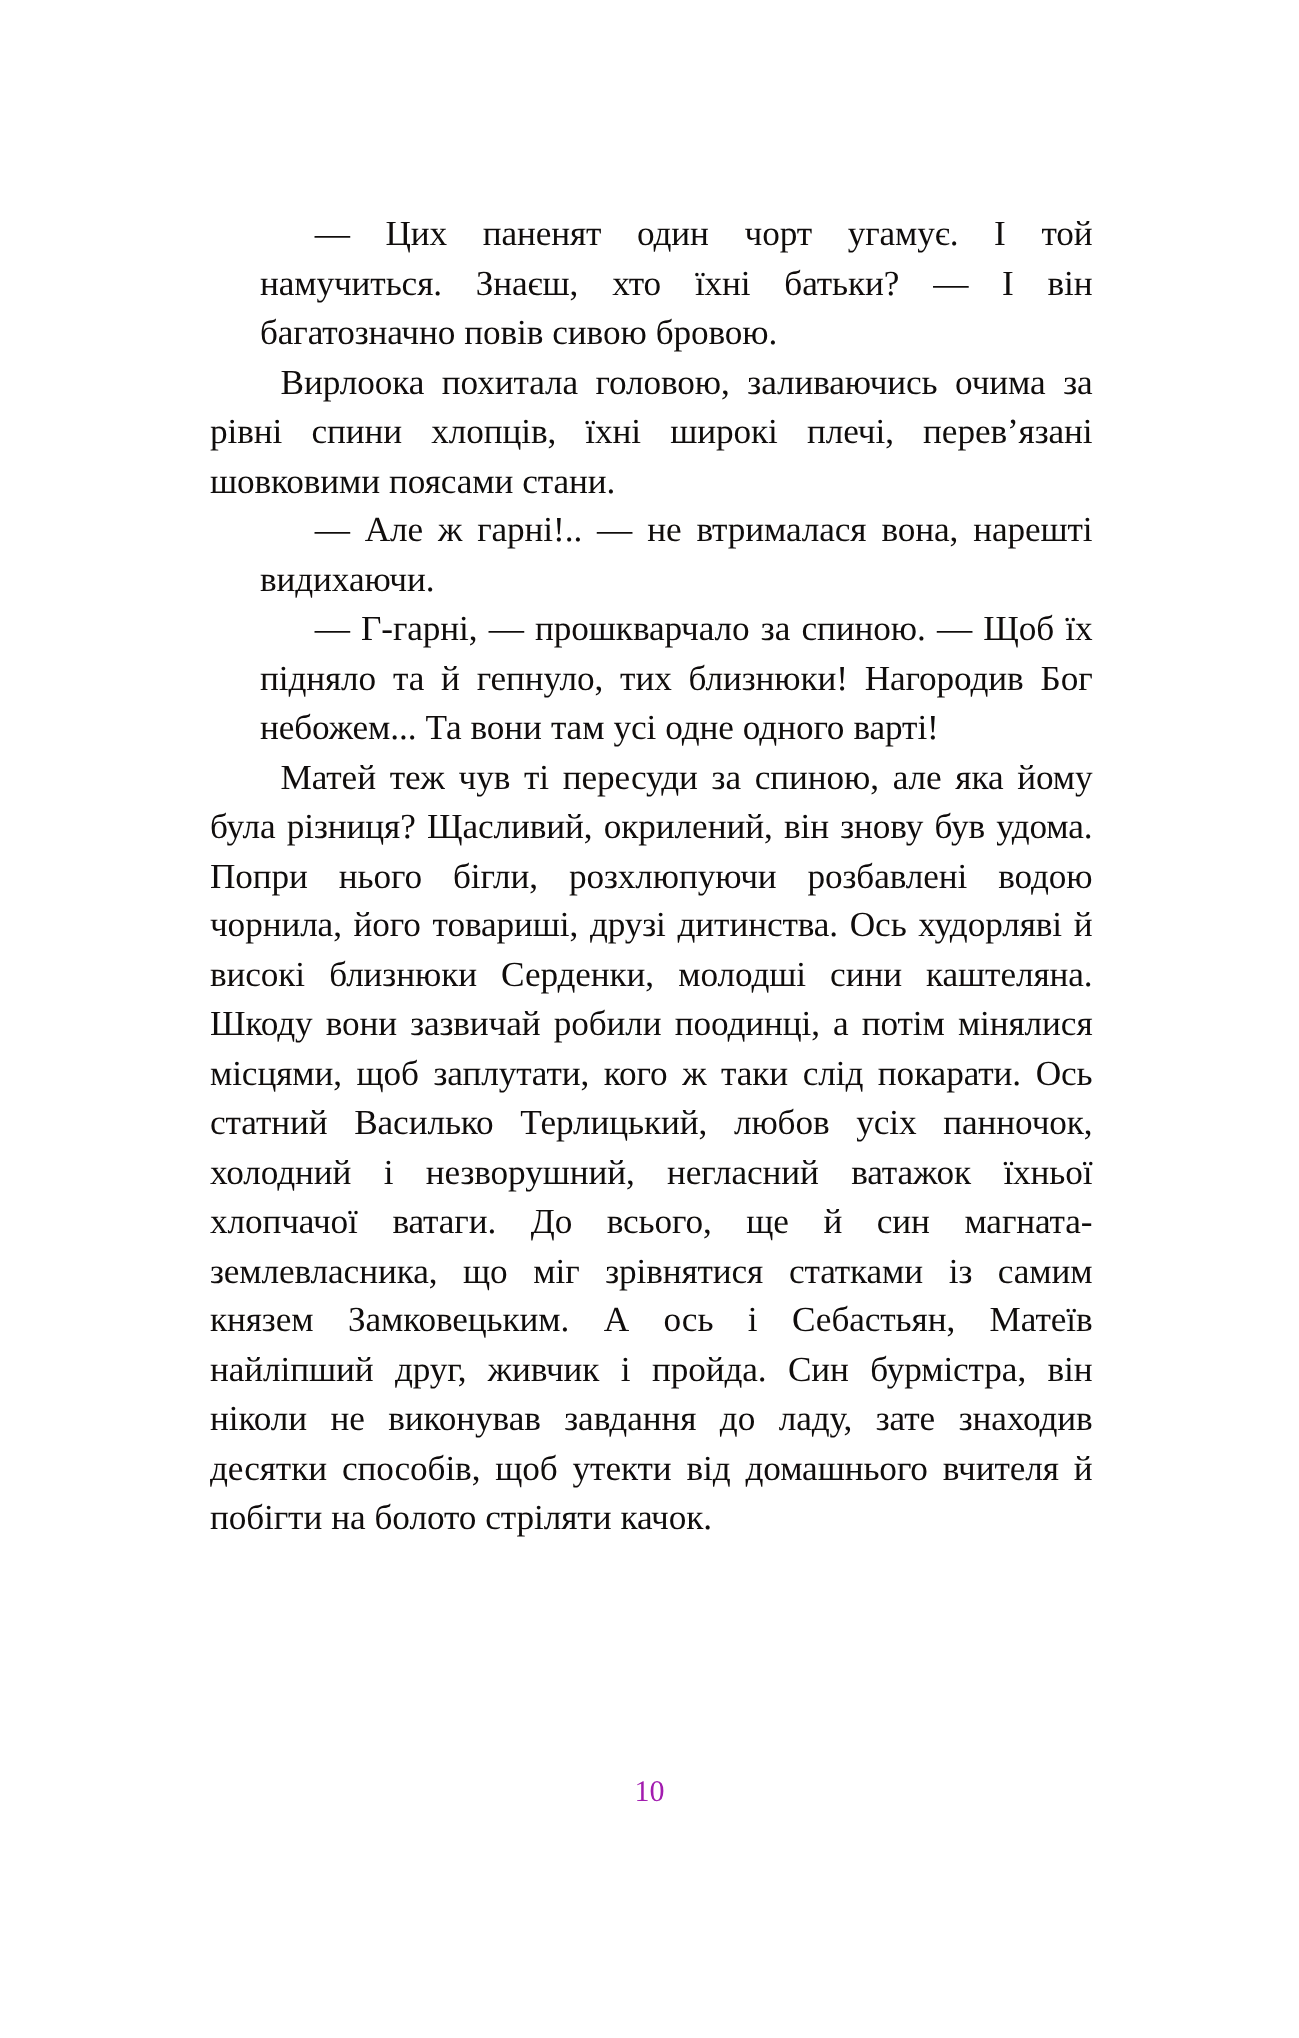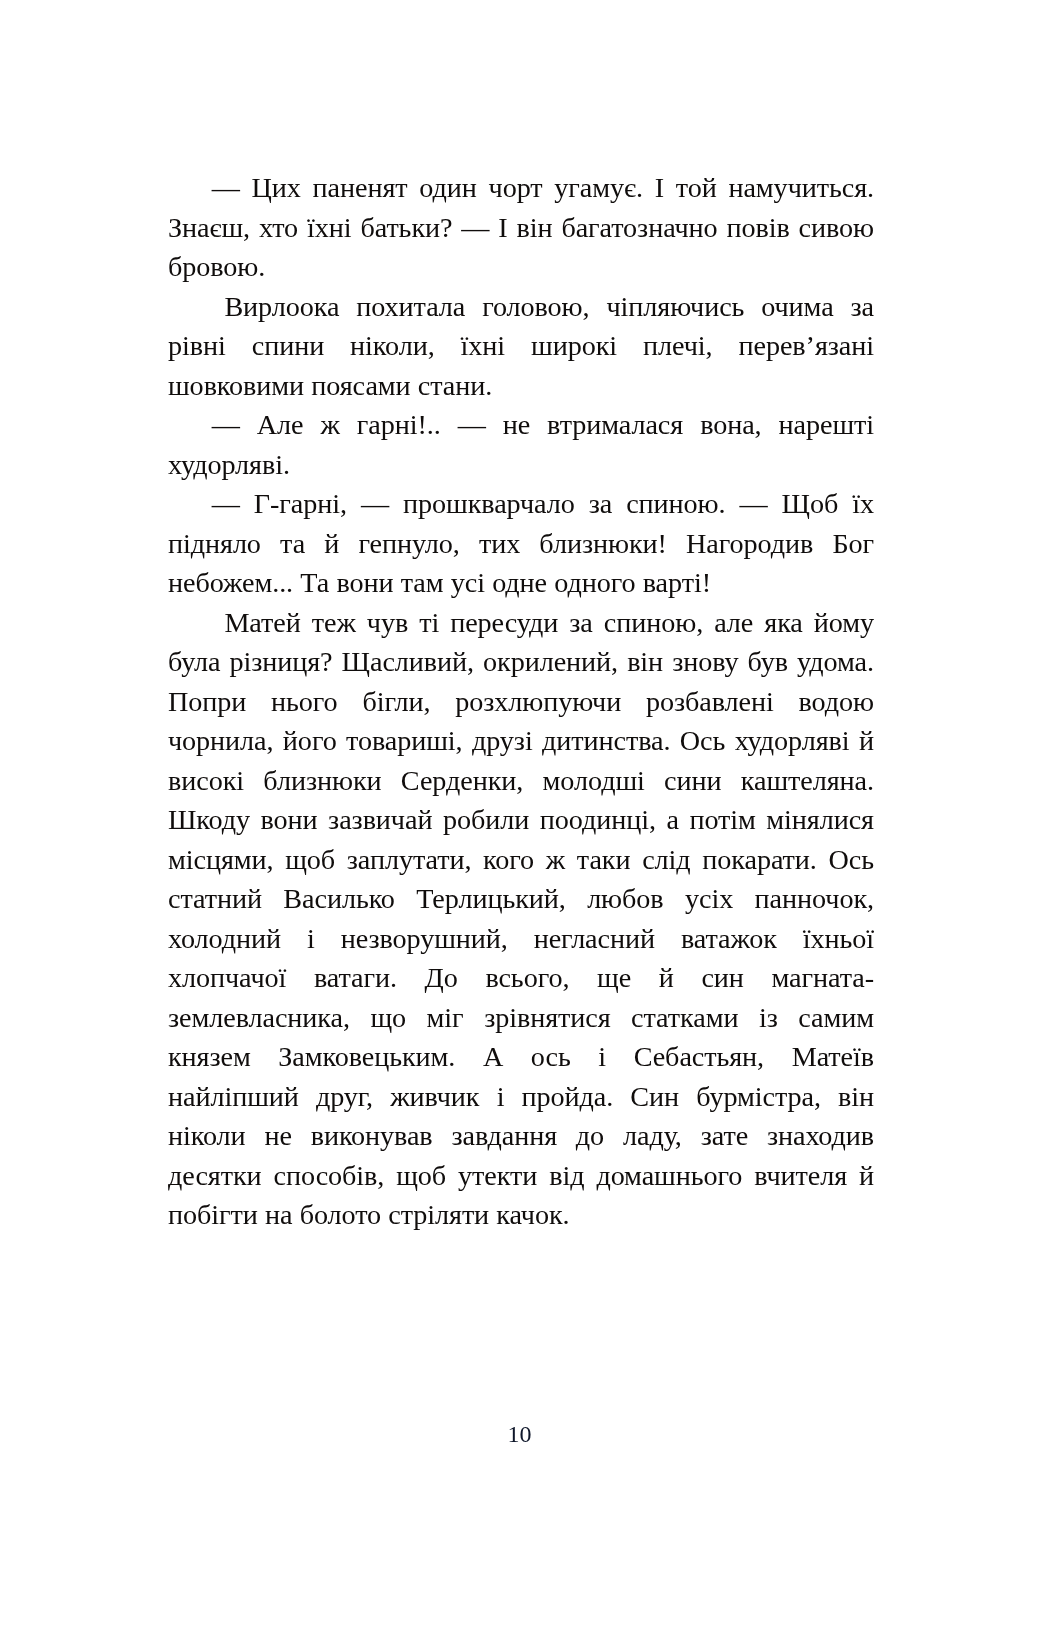--- a/index.html
+++ b/index.html
@@ -29,37 +29,38 @@
     color: #100d0c;
     text-align: justify;
     text-indent: 2.0em;
     hyphens: manual;
     -webkit-hyphens: manual;
     word-spacing: 0.01em;
     letter-spacing: -0.003em;
   }
   .para.dialogue {
     text-indent: 1.55em;
+    margin-left: 40px;
   }
   .page-number {
     position: absolute;
     left: 0;
     right: 0;
     top: 1421px;
     text-align: center;
     font-family: "Liberation Serif", "DejaVu Serif", serif;
     font-size: 24px;
-    color: #0f172a;
+    color: #a21caf;
   }
 </style>
 </head>
 <body>
 
 <div class="page">
   <div class="text-block">
     <p class="para dialogue">— Цих паненят один чорт угамує. І той намучиться. Знаєш, хто їхні батьки? — І він багатозначно повів сивою бровою.</p>
-    <p class="para">Вирлоока похитала головою, чіпляючись очима за рівні спини ніколи, їхні широкі плечі, перев’язані шовковими поясами стани.</p>
-    <p class="para dialogue">— Але ж гарні!.. — не втрималася вона, нарешті худорляві.</p>
+    <p class="para">Вирлоока похитала головою, заливаючись очима за рівні спини хлопців, їхні широкі плечі, перев’язані шовковими поясами стани.</p>
+    <p class="para dialogue">— Але ж гарні!.. — не втрималася вона, нарешті видихаючи.</p>
     <p class="para dialogue">— Г-гарні, — прошкварчало за спиною. — Щоб їх підняло та й гепнуло, тих близнюки! Нагородив Бог небожем... Та вони там усі одне одного варті!</p>
     <p class="para">Матей теж чув ті пересуди за спиною, але яка йому була різниця? Щасливий, окрилений, він знову був удома. Попри нього бігли, розхлюпуючи розбавлені водою чорнила, його товариші, друзі дитинства. Ось худорляві й високі близнюки Серденки, молодші сини каштеляна. Шкоду вони зазвичай робили поодинці, а потім мінялися місцями, щоб заплутати, кого ж таки слід покарати. Ось статний Василько Терлицький, любов усіх панночок, холодний і незворушний, негласний ватажок їхньої хлопчачої ватаги. До всього, ще й син магната-землевласника, що міг зрівнятися статками із самим князем Замковецьким. А ось і Себастьян, Матеїв найліпший друг, живчик і пройда. Син бурмістра, він ніколи не виконував завдання до ладу, зате знаходив десятки способів, щоб утекти від домашнього вчителя й побігти на болото стріляти качок.</p>
   </div>
   <div class="page-number">10</div>
 </div>
 
 </body></html>

